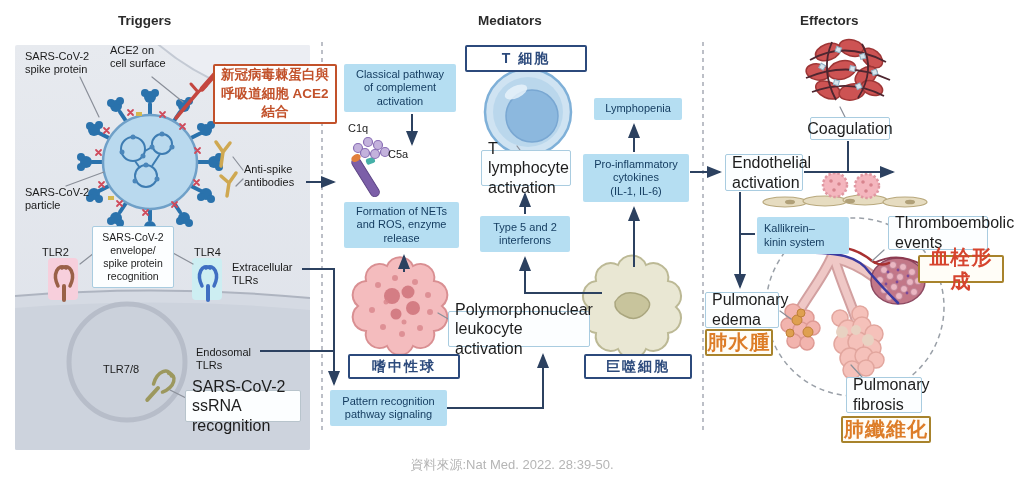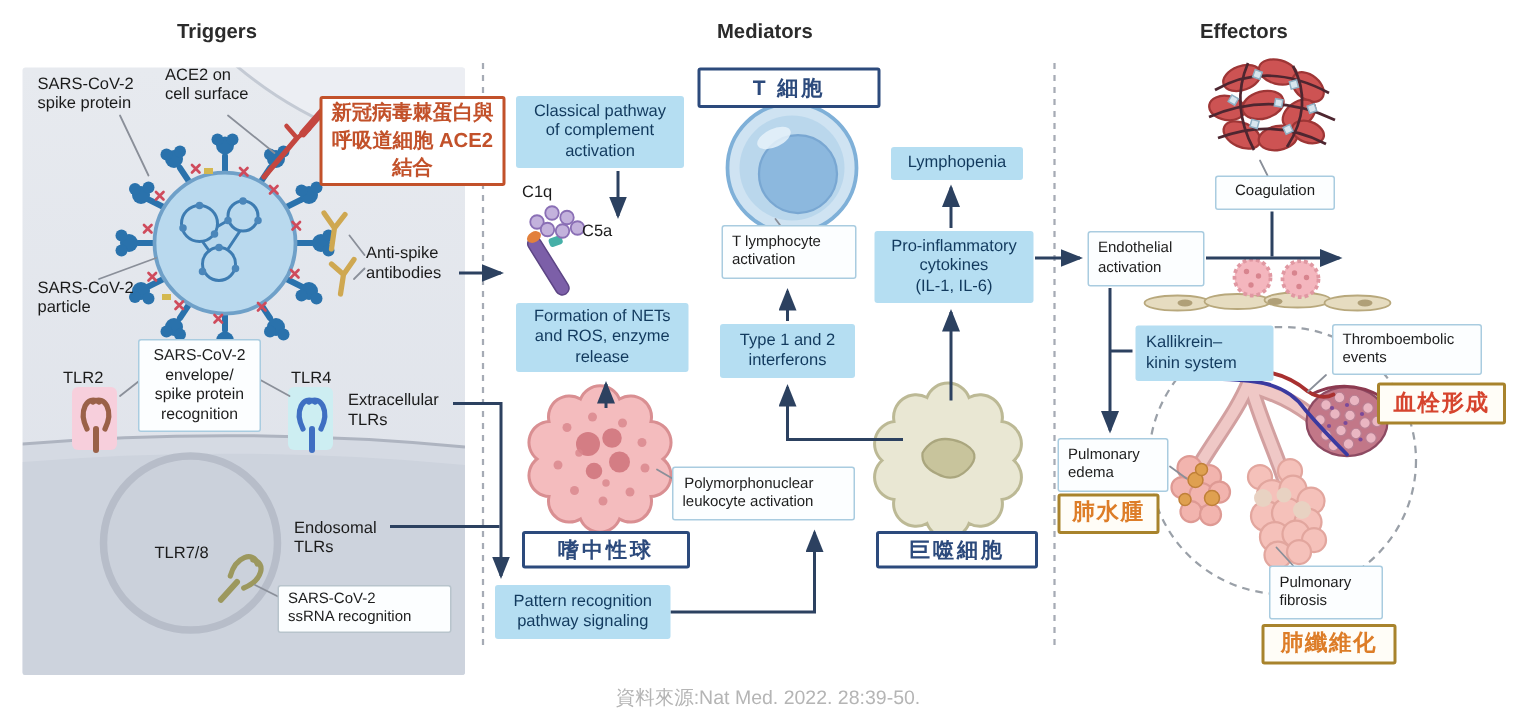--- a/index.html
+++ b/index.html
@@ -5,26 +5,26 @@
   html,body{margin:0;padding:0;background:#fff;}
   #stage{position:relative;width:1024px;height:484px;background:#ffffff;overflow:hidden;
          font-family:"Liberation Sans","DejaVu Sans",sans-serif;}
   #art{position:absolute;left:0;top:0;}
   .abs{position:absolute;box-sizing:border-box;white-space:pre-line;}
   .colhead{font-weight:bold;font-size:13.5px;color:#2b2b2b;text-align:left;}
   .lbl{font-size:11px;line-height:1.2;color:#1b1b1b;}
   .box{display:flex;align-items:center;border-radius:2px;line-height:1.22;}
   .box-fill{background:#b5def2;color:#123a5e;font-size:11px;justify-content:center;text-align:center;padding:2px 4px;}
   .box-fill.left{justify-content:flex-start;text-align:left;padding-left:7px;}
-  .box-outline{background:#fcfeff;border:1.5px solid #a9cce0;color:#1d1d1d;font-size:10px;
+  .box-outline{background:#fcfeff;border:1.5px solid #a9cce0;color:#1d1d1d;font-size:16px;
                justify-content:flex-start;text-align:left;padding:2px 6px;}
   .box-outline.center{justify-content:center;text-align:center;padding:2px 3px;}
   .box-navy{background:#ffffff;border:2px solid #2c4a7c;color:#2c4a7c;font-weight:bold;font-size:14px;
             justify-content:center;text-align:center;letter-spacing:2px;}
-  .box-gold{background:#fffdf7;border:2px solid #a8832c;color:#dd7d28;font-weight:bold;font-size:15px;
+  .box-gold{background:#fffdf7;border:2px solid #a8832c;color:#dd7d28;font-weight:bold;font-size:20px;
             justify-content:center;text-align:center;letter-spacing:1px;}
   .box-gold.red{color:#d6442e;}
   .box-orangezh{background:#ffffff;border:2.5px solid #c2512a;color:#c2512a;font-weight:bold;font-size:13.5px;
                 line-height:1.4;justify-content:center;text-align:center;padding:3px 6px;}
   .source{font-size:13px;color:#b5b5b5;text-align:center;}
 </style>
 </head>
 <body>
 
 <div id="stage">
@@ -439,28 +439,28 @@
 
   <div class="abs box box-fill" style="left:344px;top:64px;width:112px;height:48px;">Classical pathway
 of complement
 activation</div>
   <div class="abs lbl" style="left:348px;top:122px;width:30px;">C1q</div>
   <div class="abs lbl" style="left:388px;top:148px;width:30px;">C5a</div>
   <div class="abs box box-navy" style="left:348px;top:354px;width:112px;height:25px;">嗜中性球</div>
   <div class="abs box box-fill" style="left:344px;top:202px;width:115px;height:46px;">Formation of NETs
 and ROS, enzyme
 release</div>
-  <div class="abs box box-outline" style="left:448px;top:311px;width:122px;height:36px;text-align:right;">Polymorphonuclear
+  <div class="abs box box-outline" style="left:448px;top:311px;width:142px;height:36px;">Polymorphonuclear
 leukocyte activation</div>
   <div class="abs box box-fill" style="left:330px;top:390px;width:117px;height:36px;">Pattern recognition
 pathway signaling</div>
   <div class="abs box box-navy" style="left:465px;top:45px;width:122px;height:27px;">T 細胞</div>
   <div class="abs box box-outline" style="left:481px;top:150px;width:90px;height:36px;">T lymphocyte
 activation</div>
-  <div class="abs box box-fill" style="left:480px;top:216px;width:90px;height:36px;">Type 1 and 2
+  <div class="abs box box-fill" style="left:480px;top:216px;width:90px;height:36px;">Type 5 and 2
 interferons</div>
   <div class="abs box box-fill" style="left:594px;top:98px;width:88px;height:22px;">Lymphopenia</div>
   <div class="abs box box-fill" style="left:583px;top:154px;width:106px;height:48px;">Pro-inflammatory
 cytokines
 (IL-1, IL-6)</div>
   <div class="abs box box-navy" style="left:584px;top:354px;width:108px;height:25px;">巨噬細胞</div>
 
   <div class="abs box box-outline center" style="left:810px;top:117px;width:80px;height:23px;">Coagulation</div>
   <div class="abs box box-outline" style="left:725px;top:154px;width:78px;height:37px;">Endothelial
 activation</div>

